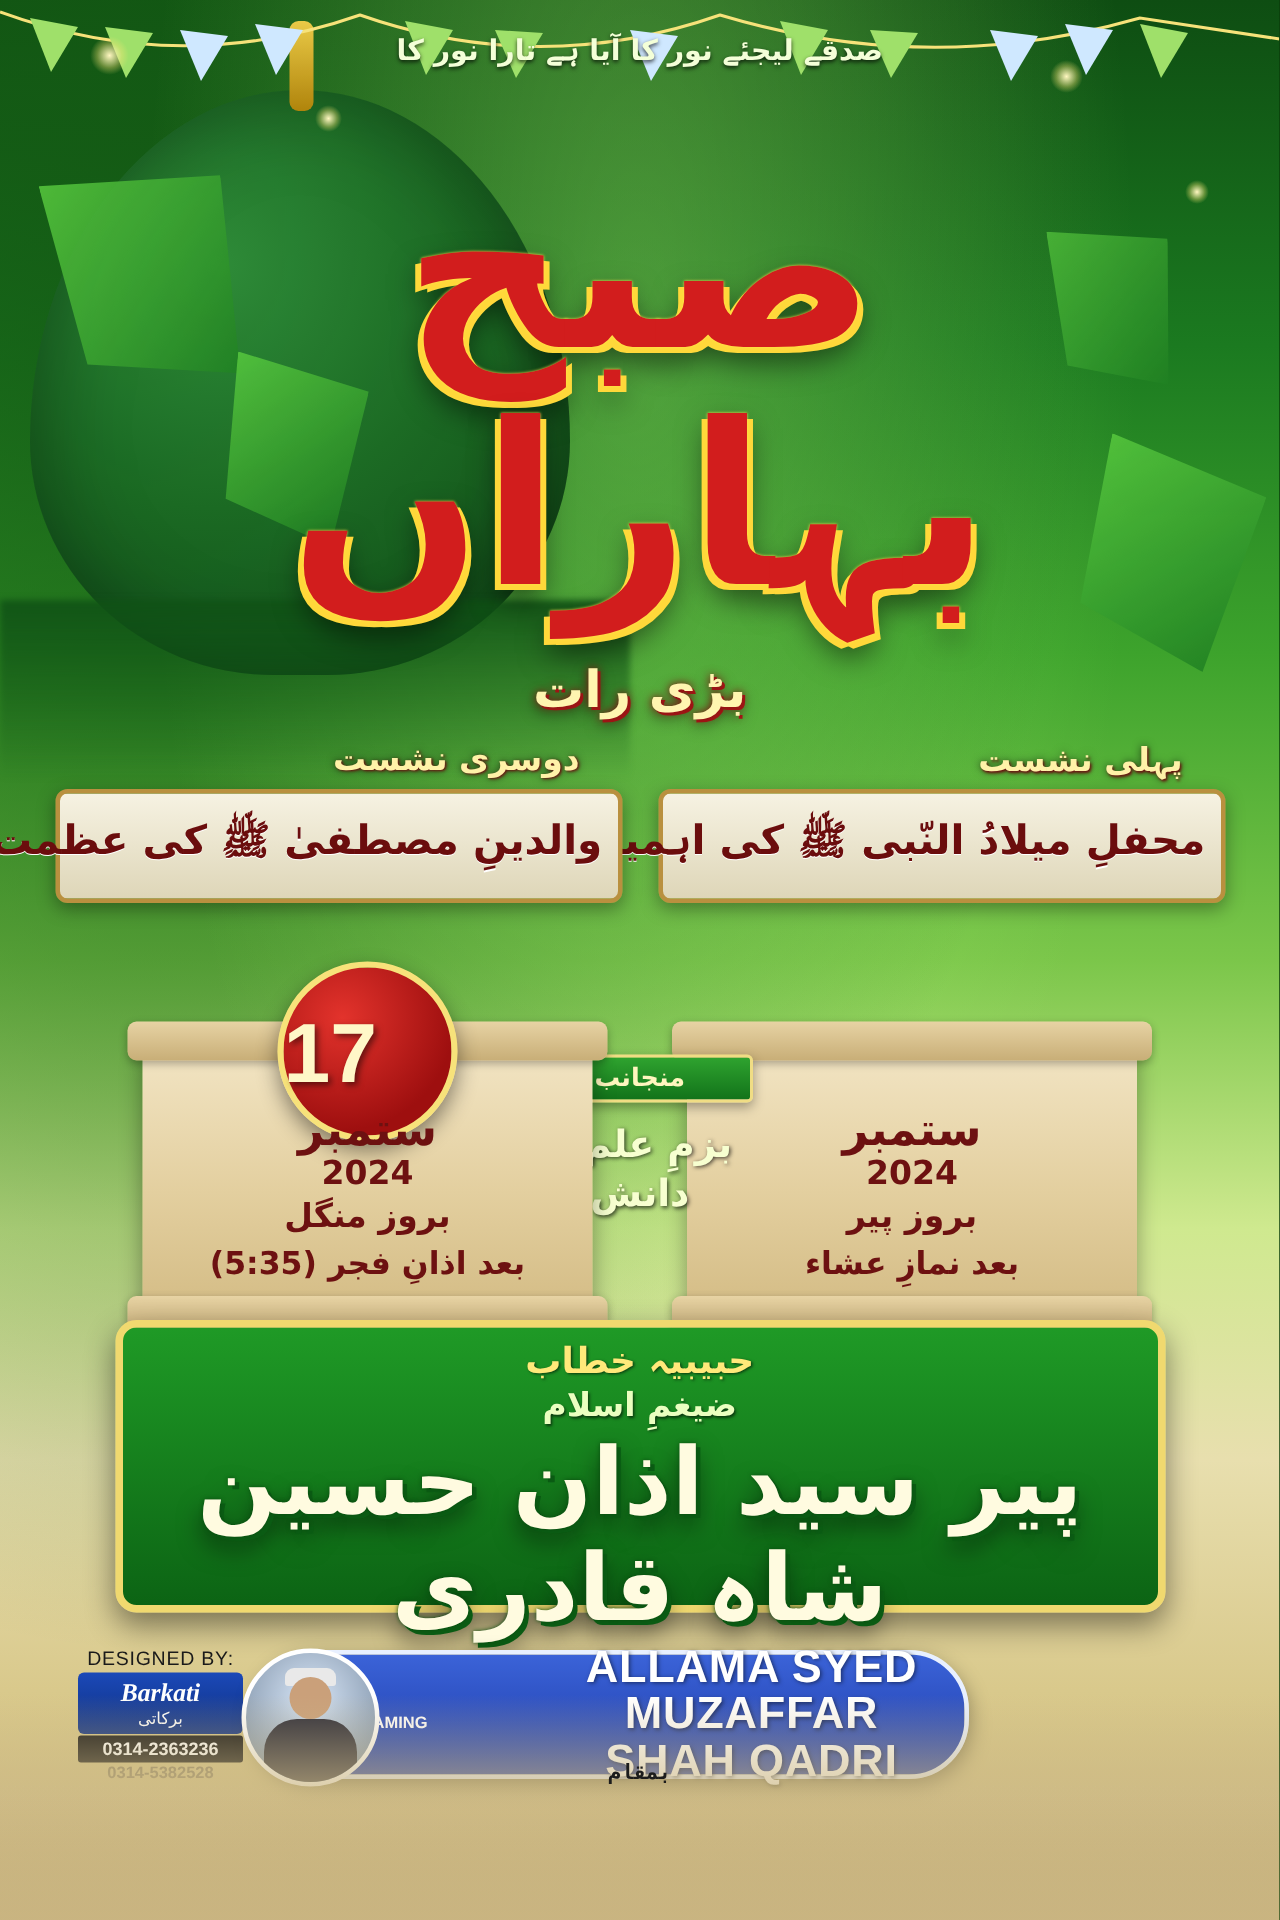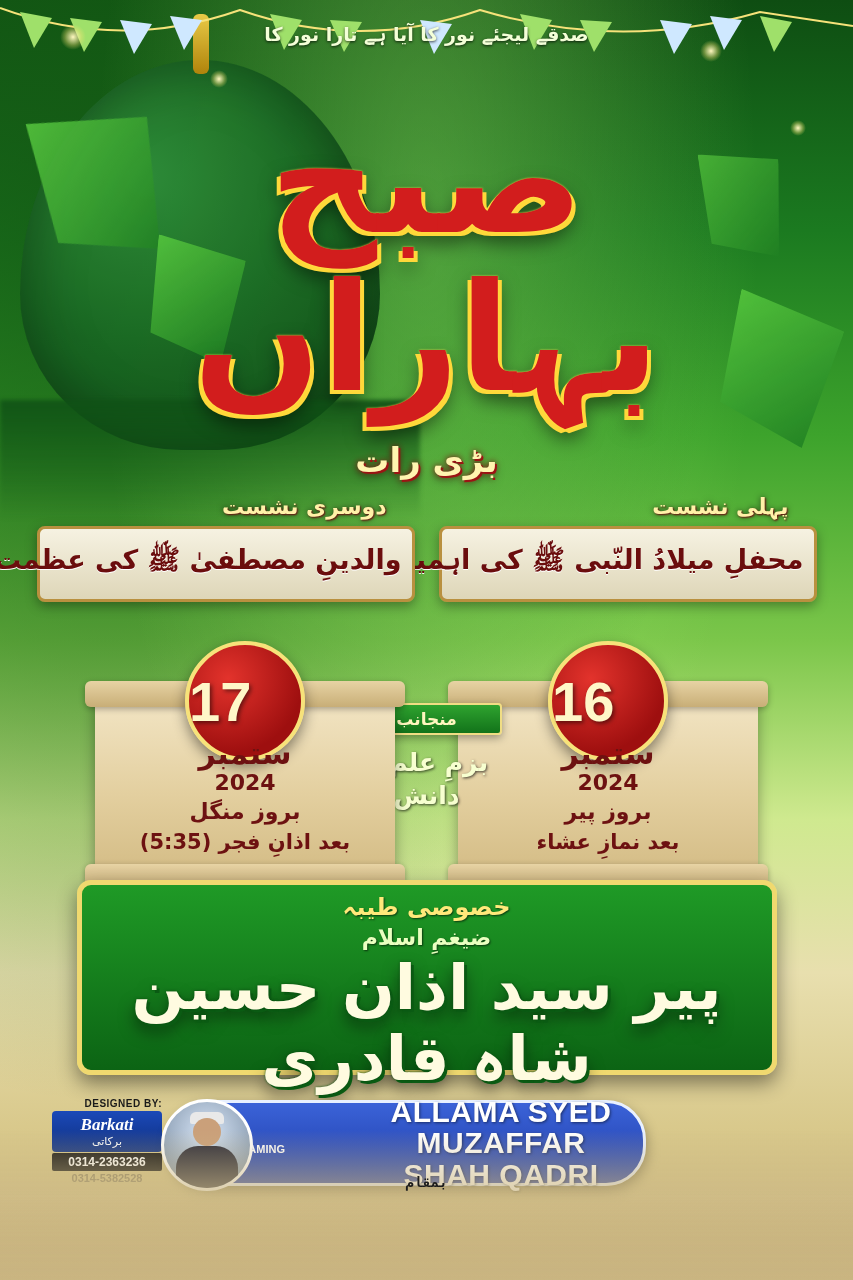--- a/index.html
+++ b/index.html
@@ -185,21 +185,21 @@
   }
   .speaker-panel .sname{
     font-size:62px;font-weight:bold;color:#fffbe0;line-height:1.15;margin-top:2px;
     text-shadow:0 0 3px #0a4d10, 3px 3px 0 #0b5c14, 0 8px 16px rgba(0,0,0,.5);
   }
 
   
   .designer{
     position:absolute;left:52px;top:1098px;width:110px;text-align:center;
   }
-  .designer .dby{font-size:10px;font-weight:bold;color:#1a1a1a;letter-spacing:.5px;text-align:right;}
+  .designer .dby{font-size:13px;font-weight:normal;color:#1a1a1a;letter-spacing:.5px;}
   .designer .dlogo{
     margin-top:2px;background:linear-gradient(180deg,#1b49b8,#0e2f80);
     border-radius:4px;padding:4px 2px;color:#fff;
   }
   .designer .dlogo .bn{font-family:Liberation Serif, serif;font-style:italic;font-size:17px;font-weight:bold;}
   .designer .dlogo .ar{font-size:11px;}
   .designer .dphone{
     background:#111;color:#fff;font-size:12px;font-weight:bold;
     padding:2px 0;margin-top:1px;border-radius:2px;
   }
@@ -310,23 +310,20 @@
     </div>
     <div class="session">
       <div class="ses-label urdu">دوسری نشست</div>
       <div class="ses-box urdu">والدینِ مصطفیٰ ﷺ کی عظمت و شان</div>
     </div>
   </div>
 
   <div class="dates">
 
     <div class="scroll right">
-      <div class="dnum-wrap">
-        <span class="dnum">16</span>
-      </div>
       <div class="inner urdu">
         <div class="month">ستمبر</div>
         <div class="year">2024</div>
         <div class="day">بروز پیر</div>
         <div class="time">بعد نمازِ عشاء</div>
       </div>
     </div>
 
     <div class="center-ribbon">
       <div class="rib urdu">منجانب</div>
@@ -340,21 +337,21 @@
       <div class="inner urdu">
         <div class="month">ستمبر</div>
         <div class="year">2024</div>
         <div class="day">بروز منگل</div>
         <div class="time">بعد اذانِ فجر (5:35)</div>
       </div>
     </div>
   </div>
 
   <div class="speaker-panel">
-    <div class="khitab urdu">خصوصی طیبہ</div>
+    <div class="khitab urdu">حبیبیہ خطاب</div>
     <div class="zeegham urdu">ضیغمِ اسلام</div>
     <div class="sname urdu">پیر سید اذان حسین شاہ قادری</div>
   </div>
 
   <div class="designer">
     <div class="dby">DESIGNED BY:</div>
     <div class="dlogo">
       <div class="bn">Barkati</div>
       <div class="ar urdu">برکاتی</div>
     </div>

